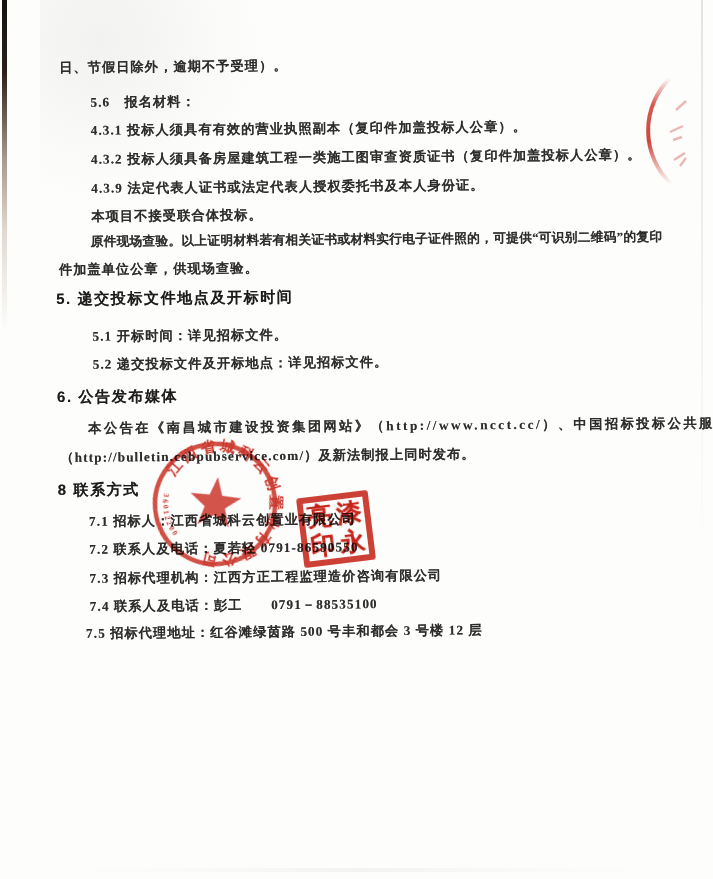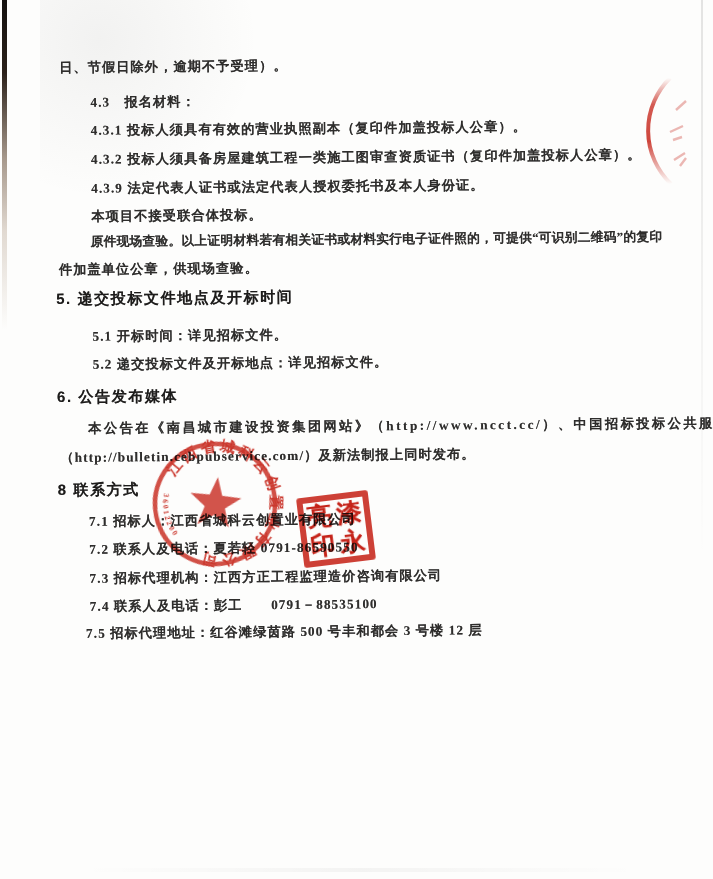--- a/index.html
+++ b/index.html
@@ -88,21 +88,21 @@
 
 <div class="page">
 
   <div class="shade-topleft"></div>
   <div class="edge-left"></div>
   <div class="edge-right"></div>
   <div class="shade-bottom"></div>
 
   <div class="content">
     <div class="line" style="left:62px;top:59px">日、节假日除外，逾期不予受理）。</div>
-    <div class="line" style="left:93px;top:94px">4.3　报名材料：</div>
+    <div class="line" style="left:93px;top:94px">5.6　报名材料：</div>
     <div class="line" style="left:93px;top:122px">4.3.1 投标人须具有有效的营业执照副本（复印件加盖投标人公章）。</div>
     <div class="line" style="left:93px;top:151px">4.3.2 投标人须具备房屋建筑工程一类施工图审查资质证书（复印件加盖投标人公章）。</div>
     <div class="line" style="left:93px;top:180px">4.3.9 法定代表人证书或法定代表人授权委托书及本人身份证。</div>
     <div class="line" style="left:93px;top:208px">本项目不接受联合体投标。</div>
     <div class="line tight" style="left:92px;top:234px">原件现场查验。以上证明材料若有相关证书或材料实行电子证件照的，可提供“可识别二维码”的复印</div>
     <div class="line" style="left:60px;top:261px">件加盖单位公章，供现场查验。</div>
 
     <div class="heading" style="left:57px;top:290px">5. 递交投标文件地点及开标时间</div>
     <div class="line" style="left:93px;top:328px">5.1 开标时间：详见招标文件。</div>
     <div class="line" style="left:93px;top:356px">5.2 递交投标文件及开标地点：详见招标文件。</div>

